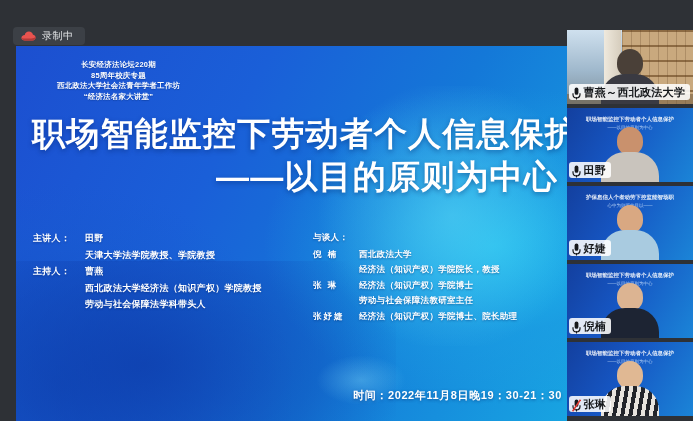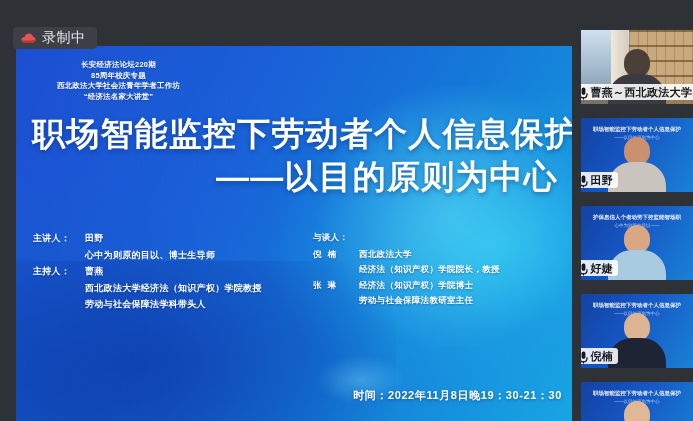--- a/index.html
+++ b/index.html
@@ -15,21 +15,21 @@
     position:absolute;left:13px;top:27px;
     display:flex;align-items:center;gap:6px;
     background:#3c4046;border-radius:4px;
     padding:4px 11px 4px 8px;
     z-index:40;
   }
   .rec-badge .cloud{
     position:relative;width:15px;height:10px;flex:0 0 auto;
   }
   .rec-badge .cloud svg{display:block;}
-  .rec-label{color:#e4e6e8;font-size:14px;letter-spacing:.5px;line-height:1;font-family:Liberation Serif, serif;}
+  .rec-label{color:#e4e6e8;font-size:10px;letter-spacing:.5px;line-height:1;}
 
   
   .stage{
     position:absolute;left:16px;top:46px;width:556px;height:385px;
     overflow:hidden;
     background:
       radial-gradient(ellipse 330px 230px at 86% 52%, rgba(34,190,238,.95) 0%, rgba(29,160,228,.55) 38%, rgba(24,110,210,0) 70%),
       radial-gradient(ellipse 300px 260px at 8% 88%, rgba(18,78,190,.85) 0%, rgba(20,90,200,.25) 55%, rgba(20,90,200,0) 78%),
       linear-gradient(118deg,#1c4fd0 0%,#1a5fd8 34%,#1478d8 62%,#18a6e2 100%);
   }
@@ -103,23 +103,23 @@
   .time-line{
     position:absolute;right:10px;bottom:28px;color:#fff;
     font-size:11px;font-weight:bold;letter-spacing:.6px;
     text-shadow:0 1px 3px rgba(0,35,105,.5);
     white-space:nowrap;
     margin-top:44px;
   }
 
   
   .filmstrip{
-    position:absolute;right:0;top:0;width:112px;height:421px;
+    position:absolute;right:0;top:0;width:126px;height:421px;
     background:#2e3136;padding-top:30px;box-sizing:border-box;
-    display:flex;flex-direction:column;gap:14px;align-items:center;
+    display:flex;flex-direction:column;gap:4px;align-items:center;
     overflow:hidden;
   }
   .tile{
     position:relative;width:131px;height:74px;
     background:#0d2b63;border-radius:3px;overflow:hidden;
     flex:0 0 auto;
   }
   .tile.active{box-shadow:inset 0 0 0 2px #25c55e;}
   .tile .name-chip{
     position:absolute;left:4px;bottom:4px;
@@ -196,21 +196,21 @@
     <div class="title-wrap">
       <div class="title-line1">职场智能监控下劳动者个人信息保护</div>
       <div class="title-line2">——以目的原则为中心</div>
     </div>
 
     <div class="info-left">
       <div class="row">
         <span class="lbl">主讲人：</span>
         <span>田野</span>
       </div>
-      <div class="ind">心中为则原的目以、博士生导师</div>
+      <div class="ind">天津大学法学院教授、学院教授</div>
       <div class="row">
         <span class="lbl">主持人：</span>
         <span>曹燕</span>
       </div>
       <div class="ind">西北政法大学经济法（知识产权）学院教授</div>
       <div class="ind">劳动与社会保障法学科带头人</div>
     </div>
 
     <div class="info-right">
       <div class="head">与谈人：</div>
@@ -220,20 +220,24 @@
         <span>西北政法大学</span>
       </div>
       <div class="ind">经济法（知识产权）学院院长，教授</div>
 
       <div class="row">
         <span class="nm">张 琳</span>
         <span>经济法（知识产权）学院博士</span>
       </div>
       <div class="ind">劳动与社会保障法教研室主任</div>
 
+      <div class="row">
+        <span class="nm">张妤婕</span>
+        <span>经济法（知识产权）学院博士、院长助理</span>
+      </div>
     </div>
 
     <div class="time-line">时间：2022年11月8日晚19：30-21：30</div>
   </div>
 
   <div class="filmstrip">
 
     <div class="tile active">
       <div class="room">
         <div class="window"></div>

